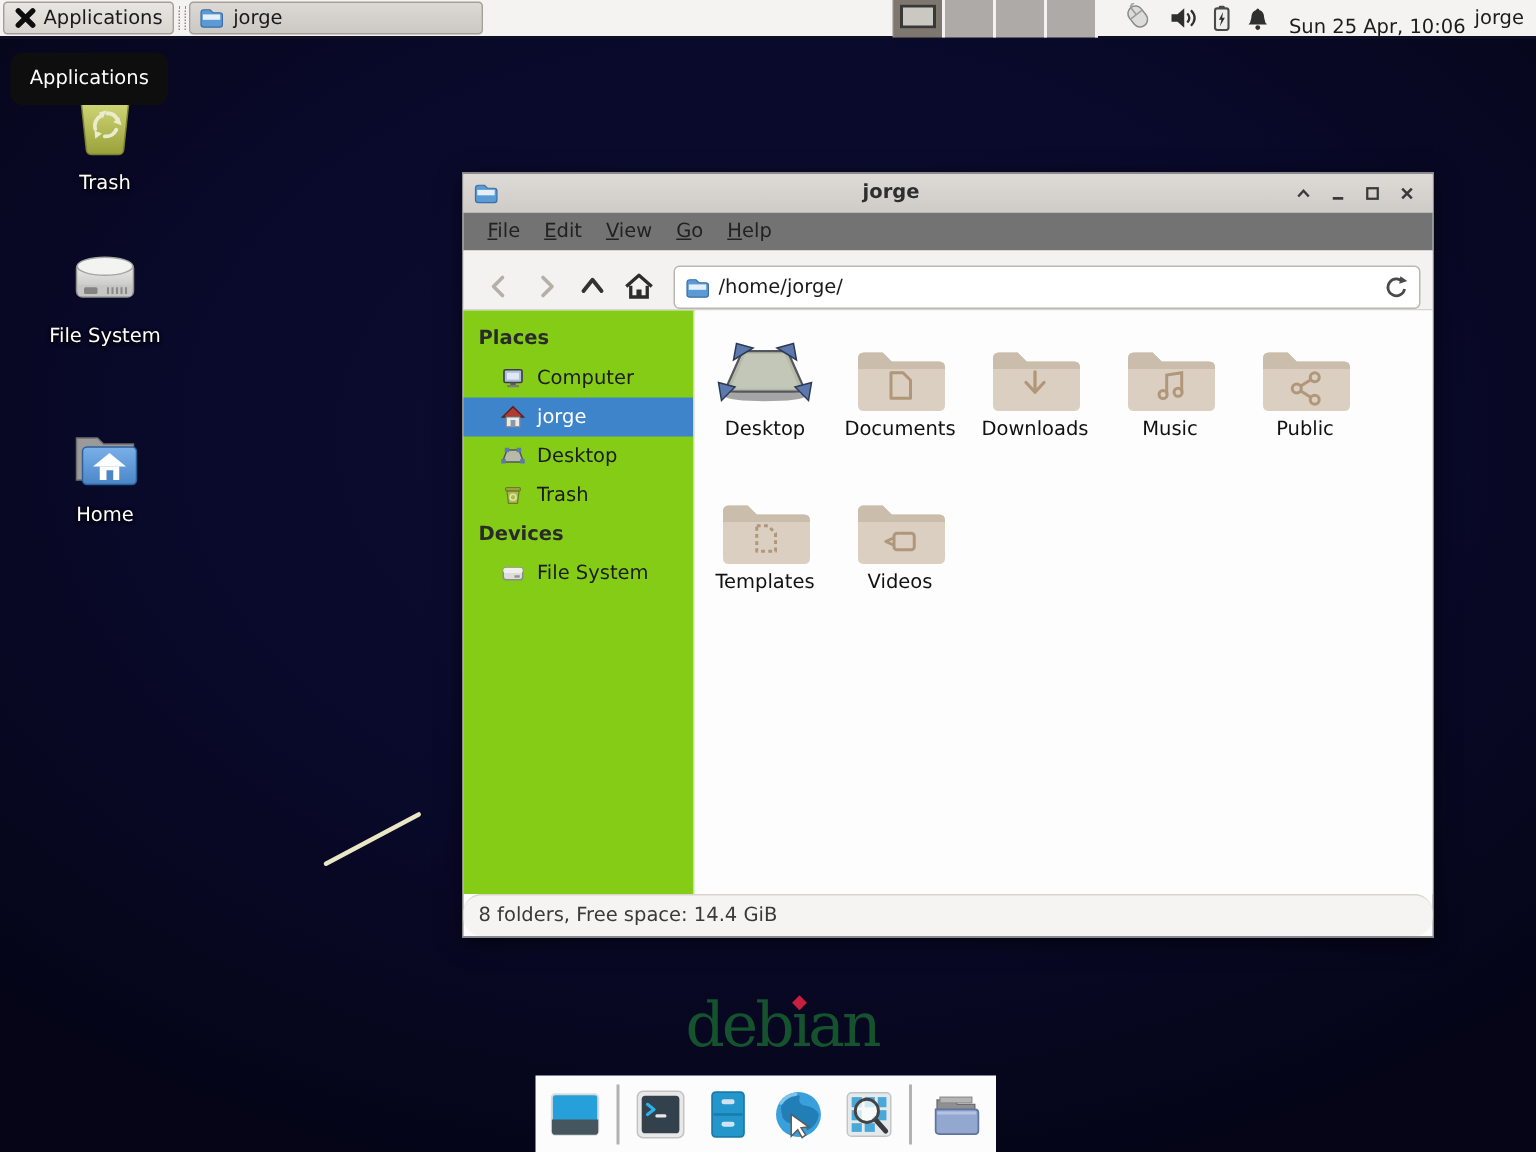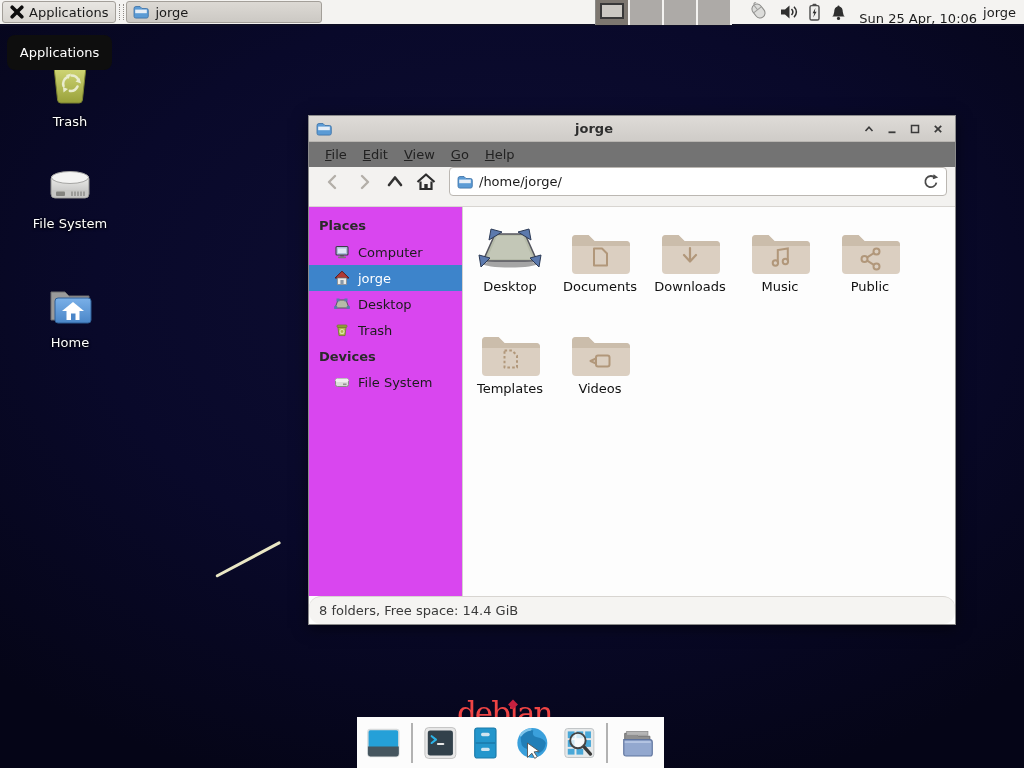--- a/index.html
+++ b/index.html
@@ -42,46 +42,46 @@
   .di-label { color:#fff; margin-top:5px; text-shadow:0 1px 3px #000, 0 0 2px #000; }
   #di-trash { left:10px; top:54px; }
   #di-fs { left:10px; top:164px; }
   #di-home { left:10px; top:283px; }
 
   
   .desk-line { position:absolute; left:216px; top:575px; width:73px; height:3px;
     background:#eae7c5; border-radius:2px; transform:rotate(-28deg); transform-origin:left center; z-index:5; }
 
   
-  .debian { position:absolute; left:457px; top:659px; color:#ef4444; z-index:5;
-    font-family:"DejaVu Serif","Liberation Serif",serif; font-size:31px; letter-spacing:-2px;margin-top:36px; }
+  .debian { position:absolute; left:457px; top:659px; color:#14532d; z-index:5;
+    font-family:"DejaVu Serif","Liberation Serif",serif; font-size:41px; letter-spacing:-2px; }
   .i-wrap { position:relative; display:inline-block; }
   .i-diamond { position:absolute; left:50%; top:6px; width:7px; height:7px;
     background:#c7203f; transform:translateX(-50%) rotate(45deg); }
 
   
   .window { position:absolute; left:308px; top:115px; width:648px; height:510px;
     background:#fdfdfd; border:1px solid #8b8b8b; box-shadow:0 3px 14px rgba(0,0,0,0.55);
     display:flex; flex-direction:column; z-index:20; }
   .titlebar { height:26px; background:linear-gradient(#dedbd7,#cfccc8);
     border-bottom:1px solid #b9b6b2; display:flex; align-items:center; padding:0 7px; }
   .title-text { flex:1; text-align:center; font-weight:bold; color:#2e2e2e; }
   .tb-btn { width:20px; height:20px; display:flex; align-items:center; justify-content:center; margin-left:3px; }
   .menubar { height:25px; background:#737373; display:flex; align-items:center; padding-left:8px; }
   .menu-item { display:inline-block; padding:3px 8px; color:#222; }
   .menu-item::first-letter { text-decoration:underline; }
   .toolbar { height:40px; background:#f3f2f0; border-bottom:1px solid #d8d5d1;
-    display:flex; align-items:flex-start; padding:0 8px; }
+    display:flex; align-items:flex-end; padding:0 8px; }
   .nav-btn { width:31px; height:30px; display:flex; align-items:center; justify-content:center; border-radius:3px; }
   .pathfield { flex:1; height:29px; margin-left:8px; background:#fff;
     border:1px solid #bbb7b2; border-radius:4px; display:flex; align-items:center; padding:0 7px; gap:6px; }
   .path-input { flex:1; border:none; outline:none; background:transparent;
     font-family:inherit; font-size:13px; color:#1a1a1a; }
   .body-row { flex:1; display:flex; min-height:0; }
-  .sidebar { width:154px; background:#d946ef; border-right:1px solid #d5d2ce; padding-top:2px; }
+  .sidebar { width:154px; background:#84cc16; border-right:1px solid #d5d2ce; padding-top:2px; }
   .side-header { height:30px; display:flex; align-items:flex-end; padding:0 0 6px 10px; font-weight:bold; color:#2a2a2a; }
   .side-header.second { height:26px; align-items:center; padding-bottom:0; }
   .side-item { height:26px; display:flex; align-items:center; gap:8px; padding-left:25px; color:#1c1c1c; }
   .side-item.selected { background:#3d84cb; color:#fff; }
   .main { flex:1; background:#fdfdfd; }
   .file-grid { display:grid; grid-template-columns:repeat(5,90px); padding:12px 0 0 2px; row-gap:10px; }
   .file-cell { width:90px; height:92px; display:flex; flex-direction:column; align-items:center; }
   .file-cell svg { margin-top:4px; }
   .flabel { margin-top:2px; color:#111; }
   .statusbar { height:28px; background:#f5f4f2; border-top:1px solid #d8d5d1;

